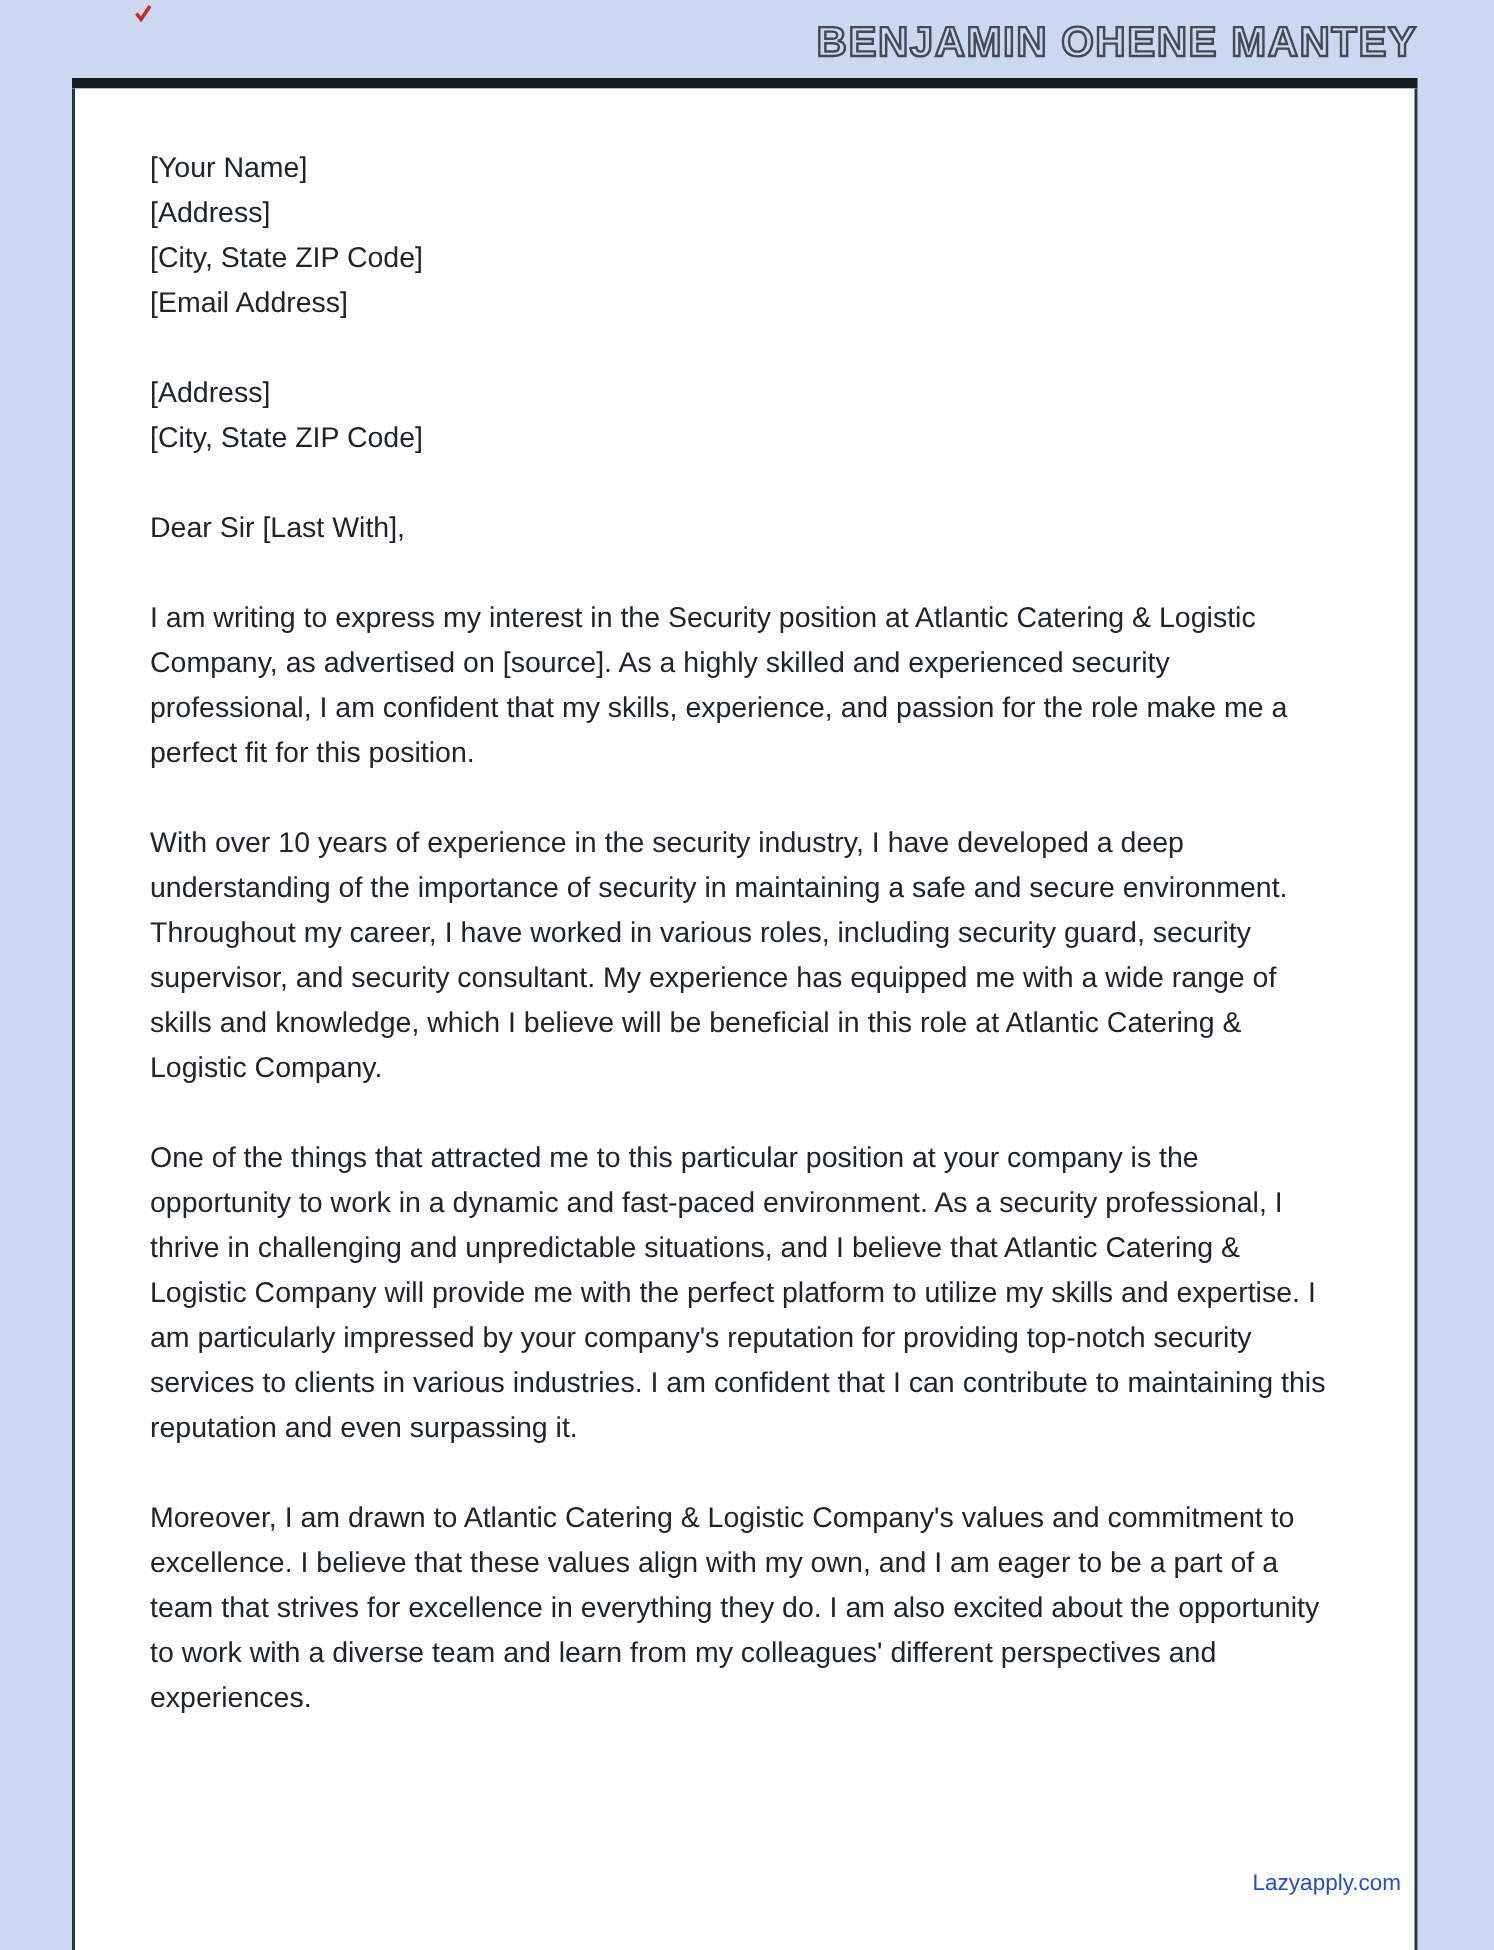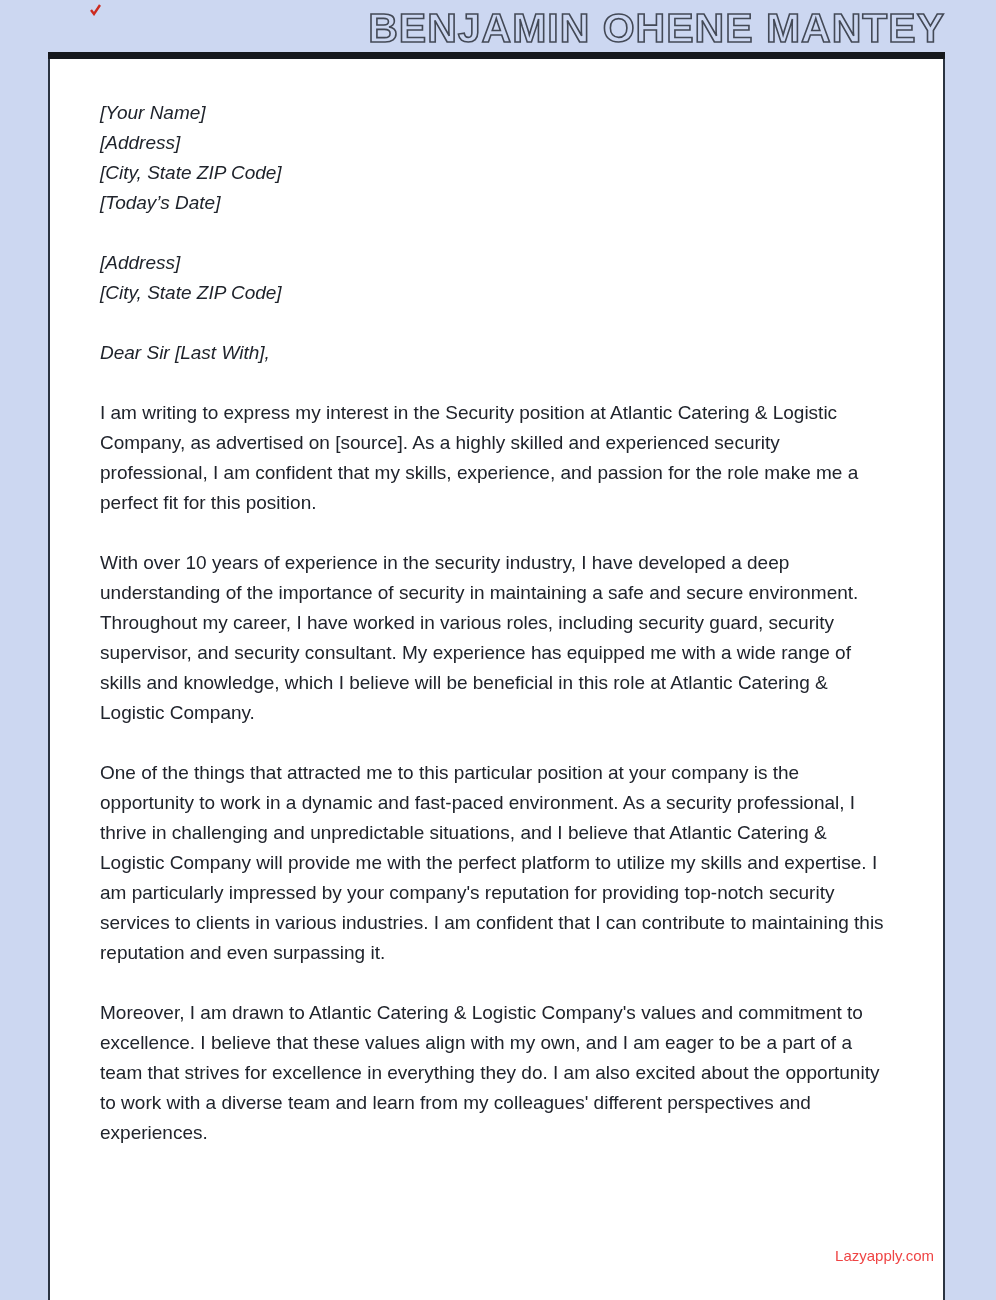--- a/index.html
+++ b/index.html
@@ -20,21 +20,21 @@
     top: 2px;
     width: 12px;
     height: 12px;
   }
   .header-title {
     position: absolute;
     right: 51px;
     top: 4px;
     height: 48px;
     line-height: 48px;
-    font-size: 41px;
+    font-size: 28px;
     font-weight: 700;
     letter-spacing: 1px;
     text-transform: uppercase;
     color: transparent;
     -webkit-text-stroke: 1.6px #434956;
     white-space: nowrap;
   }
   @supports not (-webkit-text-stroke: 1px #000) {
     .header-title { color: #434956; }
   }
@@ -58,34 +58,33 @@
     box-sizing: border-box;
   }
   .content {
     padding: 39px 45px 0 50px;
     font-size: 19px;
     line-height: 30px;
     color: #20242c;
   }
   .block {
     margin: 0 0 30px 0;
-    font-style: italic;
   }
   .line {
     display: block;
   }
   .para {
     margin: 0 12px 30px 0;
   }
   .watermark {
     position: absolute;
     right: 9px;
     bottom: 36px;
     font-size: 15px;
-    color: #ef4444;
+    color: #1d4ed8;
   }
 </style>
 </head>
 <body>
 
 <span class="red-mark">
   <svg width="12" height="12" viewBox="0 0 12 12">
     <polyline points="1,6 4,10 10,1" fill="none" stroke="#cc2a1f" stroke-width="2.4"></polyline>
   </svg>
 </span>
@@ -94,21 +93,21 @@
 
 <div class="header-bar"></div>
 
 <div class="page">
   <div class="content">
 
     <div class="block">
       <span class="line">[Your Name]</span>
       <span class="line">[Address]</span>
       <span class="line">[City, State ZIP Code]</span>
-      <span class="line">[Today’s Date]</span>
+      <span class="line">[Email Address]</span>
     </div>
 
 
     <div class="block">
       <span class="line">[Address]</span>
       <span class="line">[City, State ZIP Code]</span>
     </div>
 
     <div class="block">
       <span class="line">Dear Sir [Last With],</span>

